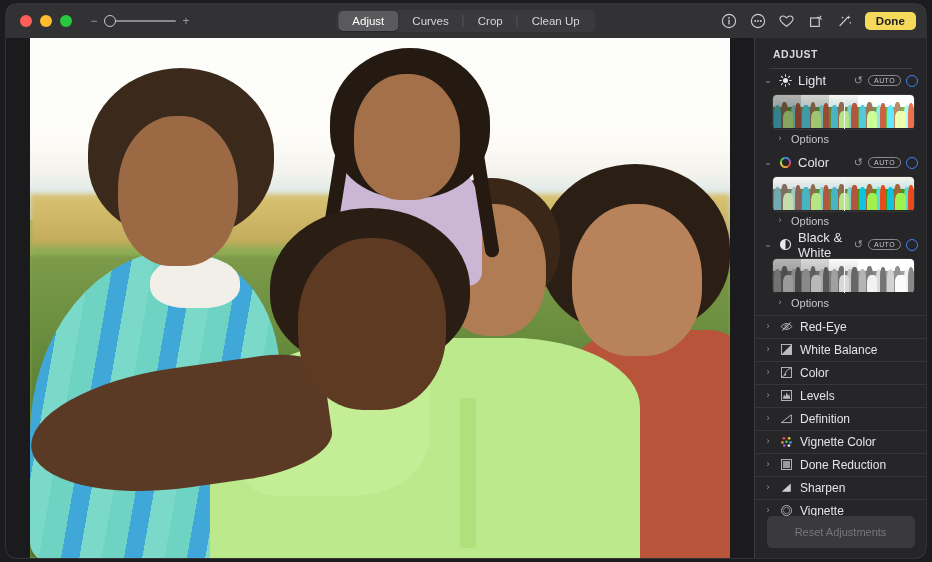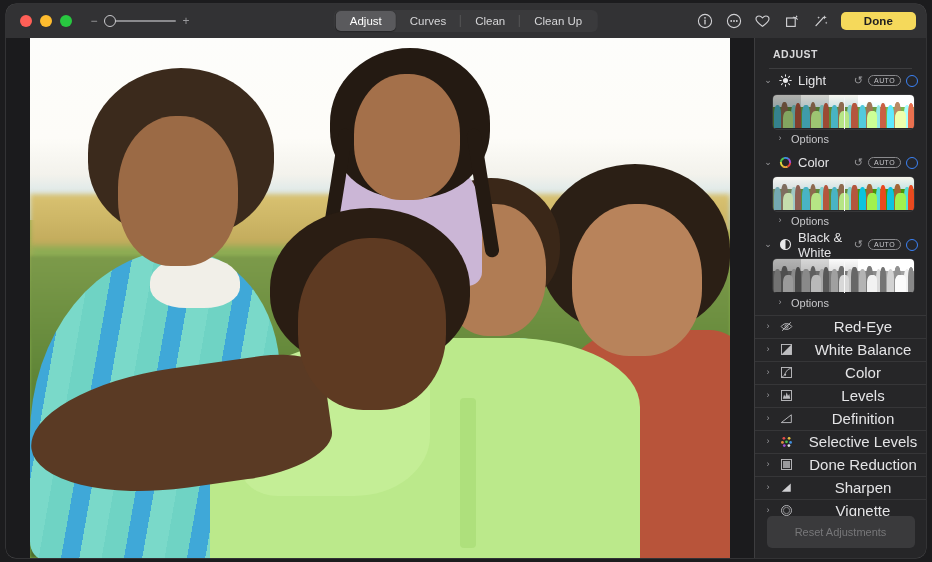--- a/index.html
+++ b/index.html
@@ -53,21 +53,21 @@
   .tab.active { background:#5a5a5d; color:#fff; box-shadow:0 0.5px 1px rgba(0,0,0,.35); }
   .tabsep { width:1px; height:12px; background:#555557; }
 
   
   #tools { position:absolute; right:10px; display:flex; align-items:center; gap:11px; }
   .ticon { width:18px; height:18px; display:flex; align-items:center; justify-content:center; color:#cfcfd2; }
   .ticon svg { display:block; }
   #done {
     background:#f5d95b; color:#1d1d1f;
     font-size:11.5px; font-weight:600;
-    padding:3px 23px; border-radius:5px; border:none;
+    padding:3px 11px; border-radius:5px; border:none;
     cursor:default; letter-spacing:.1px;
   }
 
   
   #canvas {
     position:absolute; left:0; top:34px;
     width:748px; height:520px;
     background:#1b1b1d;
     display:flex; align-items:center; justify-content:center;
   }
@@ -195,21 +195,21 @@
   .stripMark { position:absolute; left:50%; top:0; width:1.5px; height:100%; background:#f2f2f4; }
   .optRow { display:flex; align-items:center; gap:6px; padding:4px 0 6px 20px; }
   .optRow .chev { color:#9b9b9e; }
   .optLbl { font-size:11px; color:#c8c8cb; }
 
   .row {
     display:flex; align-items:center; height:23px;
     padding-left:8px; gap:6px;
     border-top:0.5px solid #363638;
   }
-  .row .gname { font-size:15px;text-align:center; }
+  .row .gname { font-size:12px; }
 
   #resetBtnWrap { position:absolute; left:0; bottom:10px; width:100%; display:flex; justify-content:center; }
   #resetBtn {
     width:148px; height:32px; border-radius:5px;
     background:#3a3a3c; border:none;
     color:#777779; font-size:11px; cursor:default;
   }
 
   
   .mini { position:absolute; inset:0; }
@@ -245,21 +245,21 @@
         <div id="zline"></div>
         <div id="zknob"></div>
       </div>
       <span class="zsign">+</span>
     </div>
 
     <div id="tabs">
       <div class="tab active">Adjust</div>
       <div class="tab">Curves</div>
       <div class="tabsep"></div>
-      <div class="tab">Clean</div>
+      <div class="tab">Crop</div>
       <div class="tabsep"></div>
       <div class="tab">Clean Up</div>
     </div>
 
     <div id="tools">
       <div class="ticon">
         <svg width="16" height="16" viewBox="0 0 16 16">
             <circle cx="8" cy="8" r="6.6" fill="none" stroke="currentColor" stroke-width="1.1"></circle>
             <circle cx="8" cy="4.8" r=".85" fill="currentColor"></circle>
             <rect x="7.35" y="6.6" width="1.3" height="5" rx=".6" fill="currentColor"></rect>
@@ -660,21 +660,21 @@
         <svg width="13" height="13" viewBox="0 0 14 14">
           <circle cx="4.2" cy="3.6" r="1.5" fill="#e24b4b"></circle>
             <circle cx="9.8" cy="3.6" r="1.5" fill="#e2c03f"></circle>
           <circle cx="2.6" cy="8" r="1.5" fill="#e28b3f"></circle>
             <circle cx="7" cy="7.4" r="1.5" fill="#4fc04f"></circle>
           <circle cx="11.4" cy="8" r="1.5" fill="#3f8ee0"></circle>
           <circle cx="4.6" cy="11.4" r="1.5" fill="#a24fd8"></circle>
             <circle cx="9.6" cy="11.4" r="1.5" fill="#e0e0e3"></circle>
         </svg>
       </span>
-      <span class="gname">Selective Levels</span>
+      <span class="gname">Vignette Color</span>
     </div>
 
     <div class="row">
       <span class="chev">›</span>
       <span class="gicon">
         <svg width="13" height="13" viewBox="0 0 14 14">
             <rect x="1.6" y="1.6" width="10.8" height="10.8" fill="none" stroke="#bdbdc0" stroke-width="1"></rect>
             <rect x="3.2" y="3.2" width="7.6" height="7.6" fill="#9a9a9d"></rect>
           </svg>
       </span>

